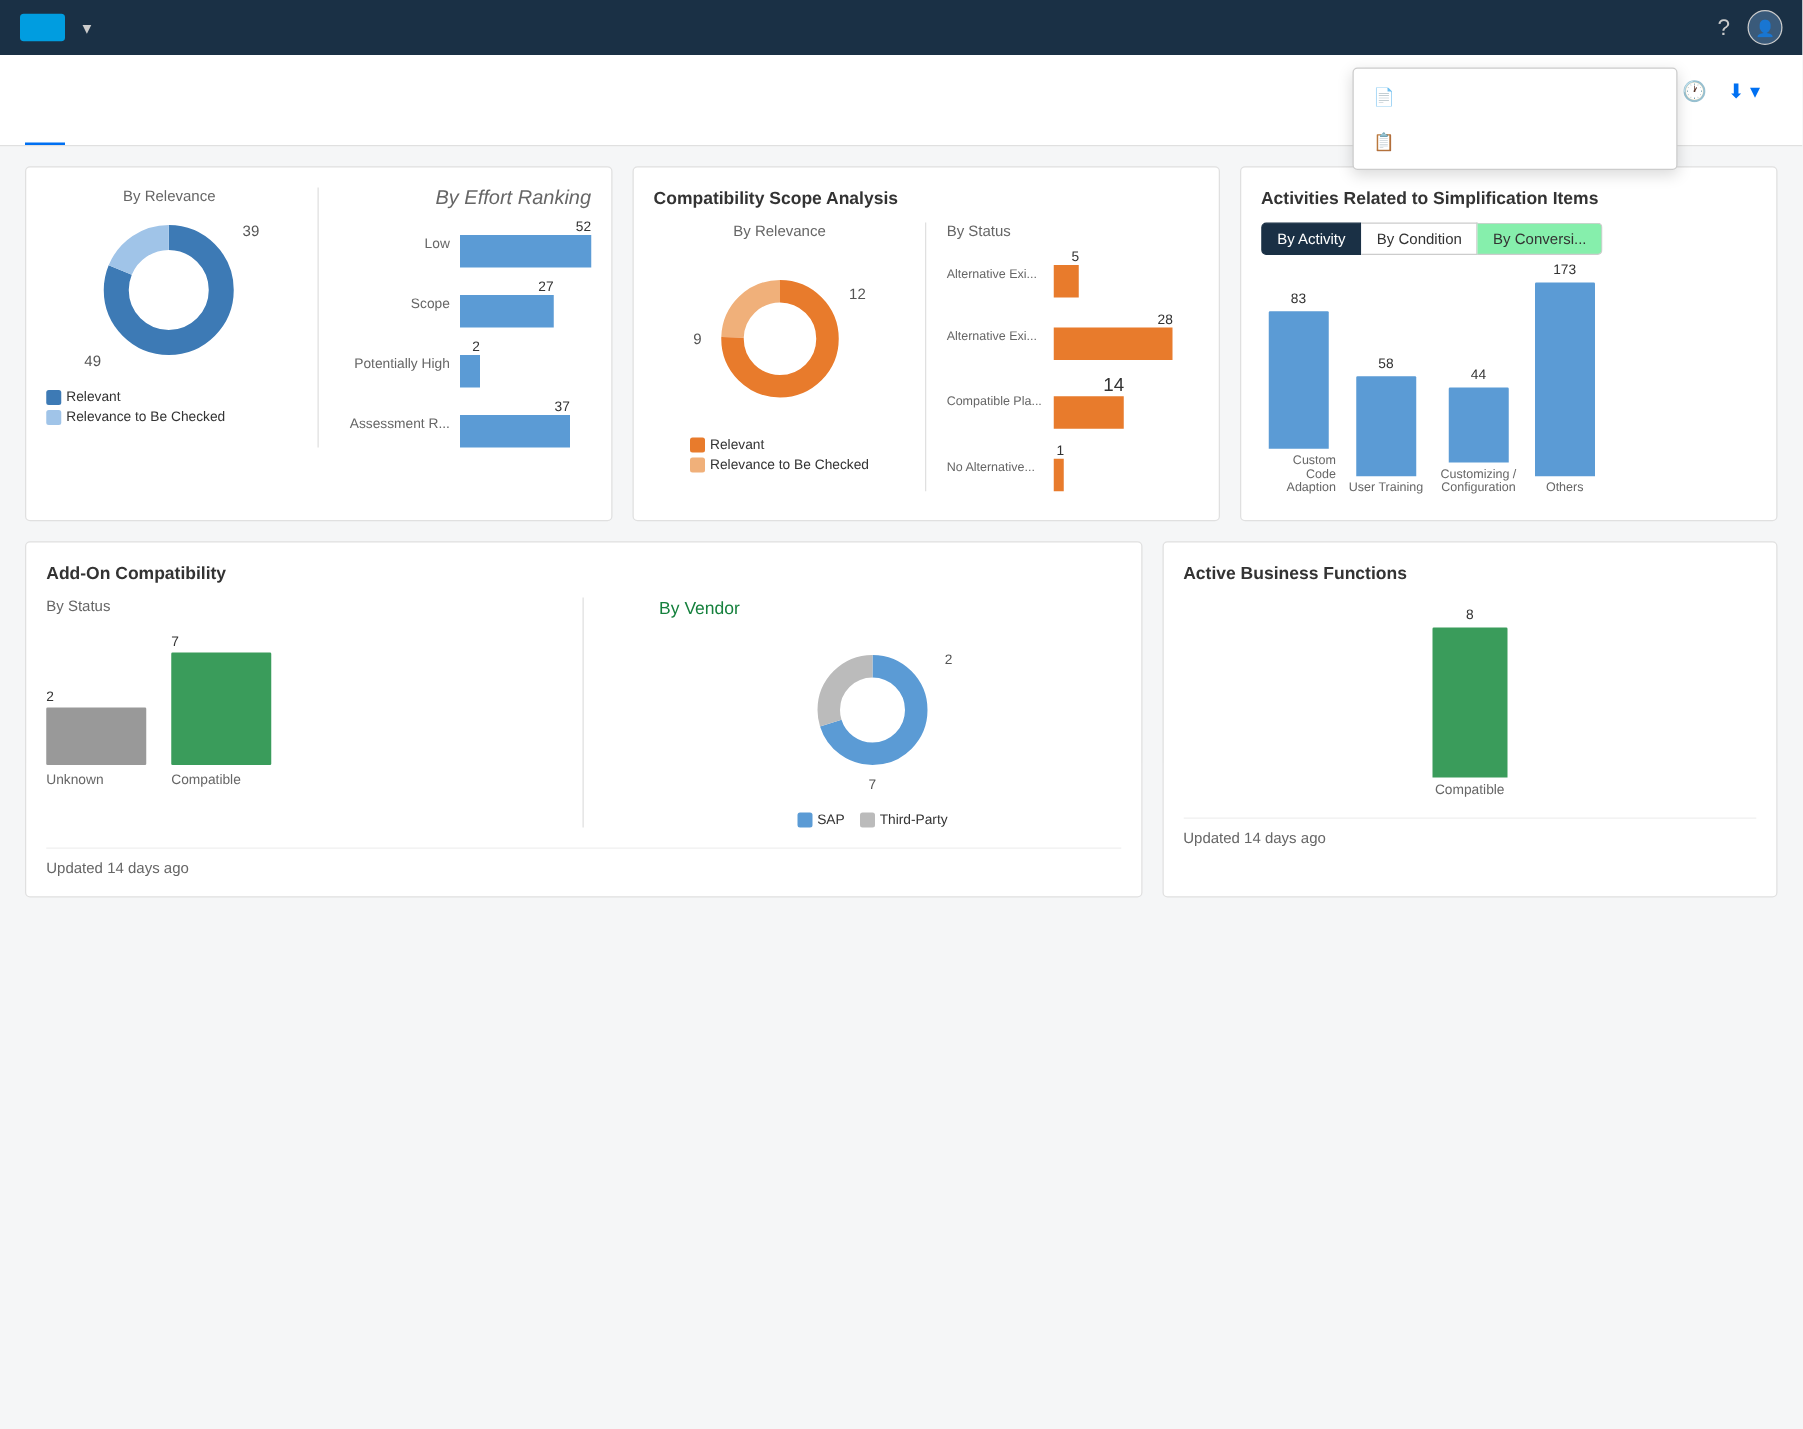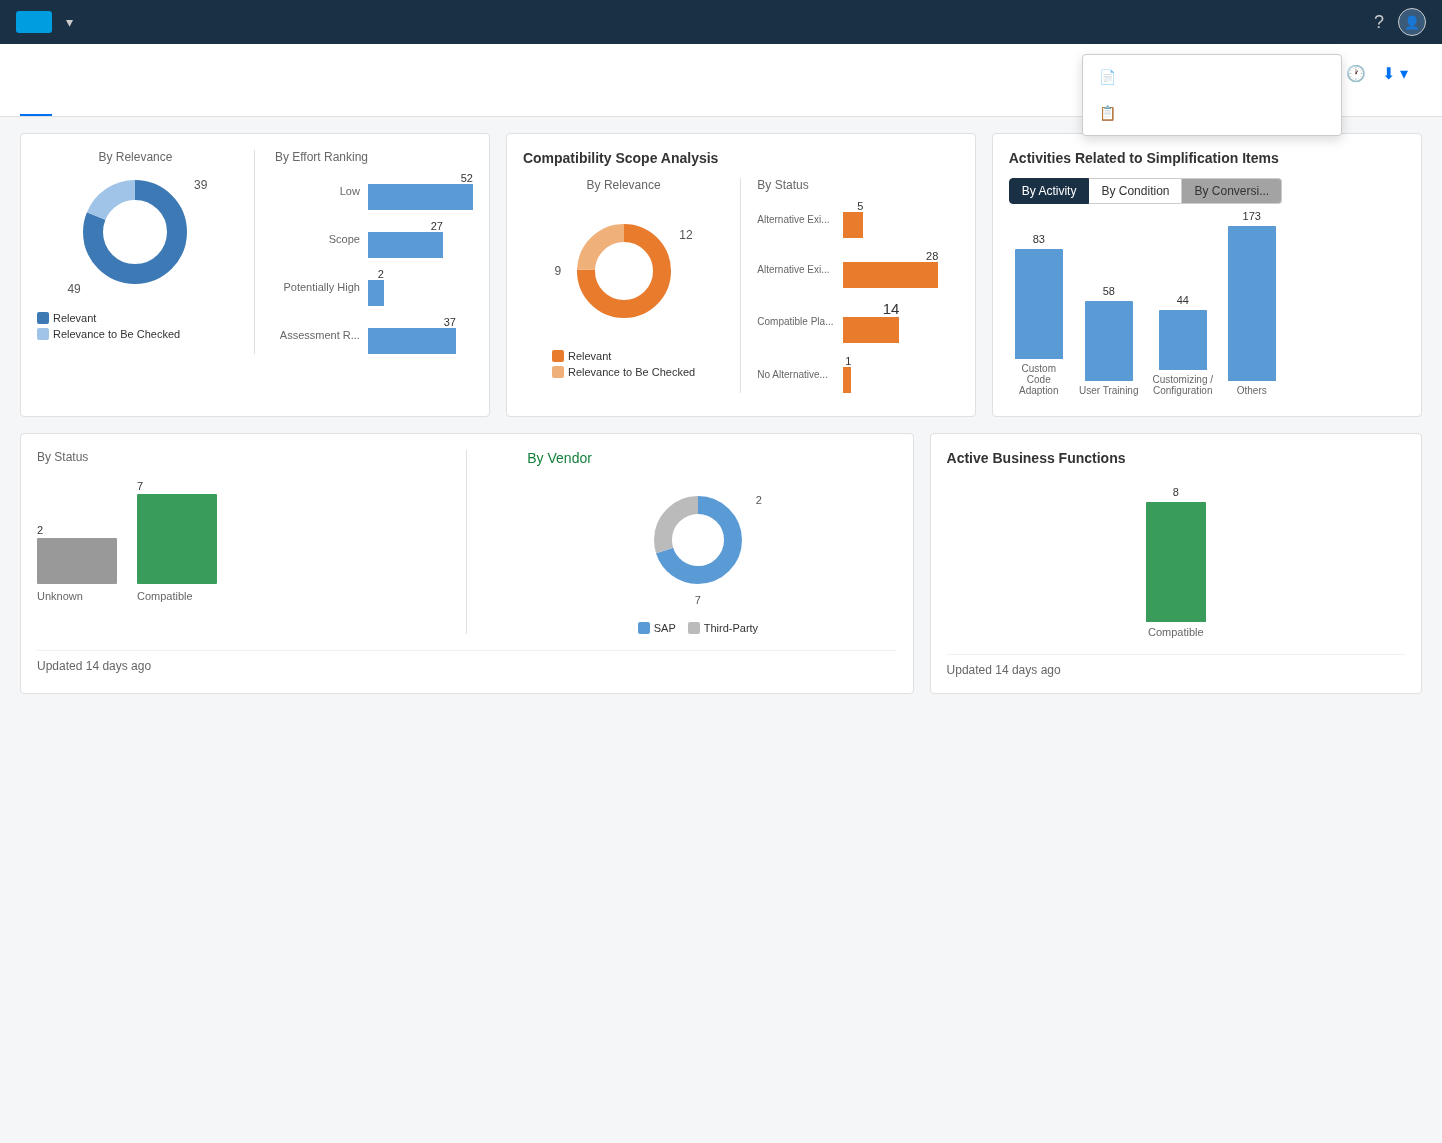--- a/index.html
+++ b/index.html
@@ -178,21 +178,21 @@
           </div>
           <div style="display:flex;align-items:center;gap:4px;font-size:11px;">
             <div style="width:12px;height:12px;background:#a0c4e8;border-radius:2px;"></div>
             <span>Relevance to Be Checked</span>
           </div>
         </div>
       </div>
       <div style="width:1px;background:#e0e0e0;"></div>
 
       <div style="flex:1;">
-        <div style="font-size:12px;color:#666;text-align:left;margin-bottom:8px;">By Effort Ranking</div>
+        <div style="font-size:16px;color:#666;text-align:right;margin-bottom:8px;font-style:italic;">By Effort Ranking</div>
         <div style="display:flex;flex-direction:column;gap:10px;">
           <div style="display:flex;align-items:center;gap:8px;">
             <div style="font-size:11px;color:#666;width:85px;text-align:right;">Low</div>
             <div style="display:flex;flex-direction:column;">
               <div style="font-size:11px;color:#333;align-self:flex-end;">52</div>
               <div style="width:105px;height:26px;background:#5b9bd5;"></div>
             </div>
           </div>
           <div style="display:flex;align-items:center;gap:8px;">
             <div style="font-size:11px;color:#666;width:85px;text-align:right;">Scope</div>
@@ -281,27 +281,27 @@
         </div>
       </div>
     </div>
   </div>
 
   <div class="card" style="flex:1.0">
     <div class="card-title">Activities Related to Simplification Items</div>
     <div style="display:flex;gap:0;margin-bottom:16px;">
       <button style="padding:5px 12px;font-size:12px;cursor:pointer;background:#1a3045;color:white;border:1px solid #1a3045;border-radius:4px 0 0 4px;">By Activity</button>
       <button style="padding:5px 12px;font-size:12px;cursor:pointer;background:white;color:#333;border:1px solid #ccc;border-left:none;">By Condition</button>
-      <button style="padding:5px 12px;font-size:12px;cursor:pointer;background:#a3a3a3;color:#333;border:1px solid #ccc;border-left:none;border-radius:0 4px 4px 0;">By Conversi...</button>
+      <button style="padding:5px 12px;font-size:12px;cursor:pointer;background:#86efac;color:#333;border:1px solid #ccc;border-left:none;border-radius:0 4px 4px 0;">By Conversi...</button>
     </div>
     <div style="display:flex;align-items:flex-end;gap:10px;height:180px;padding-bottom:4px;">
       <div style="display:flex;flex-direction:column;align-items:center;gap:4px;">
         <div style="font-size:11px;color:#333;">83</div>
         <div style="width:48px;height:110px;background:#5b9bd5;border-radius:1px 1px 0 0;"></div>
-        <div style="font-size:10px;color:#666;text-align:center;width:60px;">Custom Code Adaption</div>
+        <div style="font-size:10px;color:#666;text-align:right;width:60px;">Custom Code Adaption</div>
       </div>
       <div style="display:flex;flex-direction:column;align-items:center;gap:4px;">
         <div style="font-size:11px;color:#333;">58</div>
         <div style="width:48px;height:80px;background:#5b9bd5;border-radius:1px 1px 0 0;"></div>
         <div style="font-size:10px;color:#666;text-align:center;width:60px;">User Training</div>
       </div>
       <div style="display:flex;flex-direction:column;align-items:center;gap:4px;">
         <div style="font-size:11px;color:#333;">44</div>
         <div style="width:48px;height:60px;background:#5b9bd5;border-radius:1px 1px 0 0;"></div>
         <div style="font-size:10px;color:#666;text-align:center;width:68px;">Customizing / Configuration</div>
@@ -311,20 +311,21 @@
         <div style="width:48px;height:155px;background:#5b9bd5;border-radius:1px 1px 0 0;"></div>
         <div style="font-size:10px;color:#666;text-align:center;width:50px;">Others</div>
       </div>
     </div>
   </div>
 </div>
 
 <div class="row">
 
   <div class="card" style="flex:1.5">
+    <div class="card-title">Add-On Compatibility</div>
     <div style="display:flex;gap:32px;">
 
       <div style="flex:1;">
         <div style="font-size:12px;color:#666;margin-bottom:8px;">By Status</div>
         <div style="display:flex;gap:20px;align-items:flex-end;margin-top:16px;">
           <div style="display:flex;flex-direction:column;align-items:flex-start;gap:2px;">
             <div style="font-size:11px;color:#333;">2</div>
             <div style="width:80px;height:46px;background:#999;border-radius:1px;"></div>
             <div style="font-size:11px;color:#666;margin-top:4px;">Unknown</div>
           </div>

